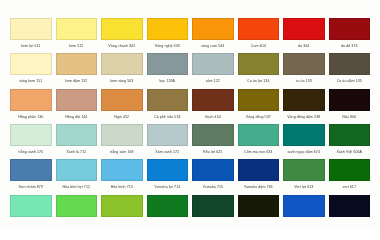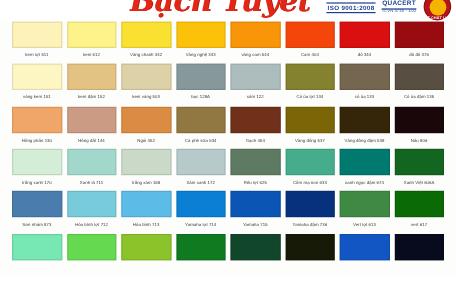--- a/index.html
+++ b/index.html
@@ -185,38 +185,20 @@
     white-space: nowrap;
     overflow: hidden;
     text-overflow: ellipsis;
   }
 </style>
 </head>
 <body>
 
 <div id="sheet">
 
-  <div id="header">
-    <div id="brand-logo">Bạch Tuyết</div>
-
-    <div id="cert-group">
-      <div class="cert-iso">ISO 9001:2008</div>
-
-      <div class="cert-quacert">
-        <span class="q-main">QUACERT</span>
-        <span class="q-sub">TCVN 3730 - 1:02</span>
-      </div>
-
-      <div class="cert-seal">
-        <div class="seal-ring"></div>
-        <div class="seal-inner"></div>
-        <div class="seal-text">ĐẠT CHẤT LƯỢNG</div>
-      </div>
-    </div>
-  </div>
 
   <div id="grid">
       <div class="swatch-row">
         <div class="swatch-cell">
           <div class="swatch-chip" style="background-color: rgb(253, 243, 184);"></div>
           <div class="swatch-label">kem lợt 511</div>
         </div>
         <div class="swatch-cell">
           <div class="swatch-chip" style="background-color: rgb(253, 243, 138);"></div>
           <div class="swatch-label">kem 512</div>

